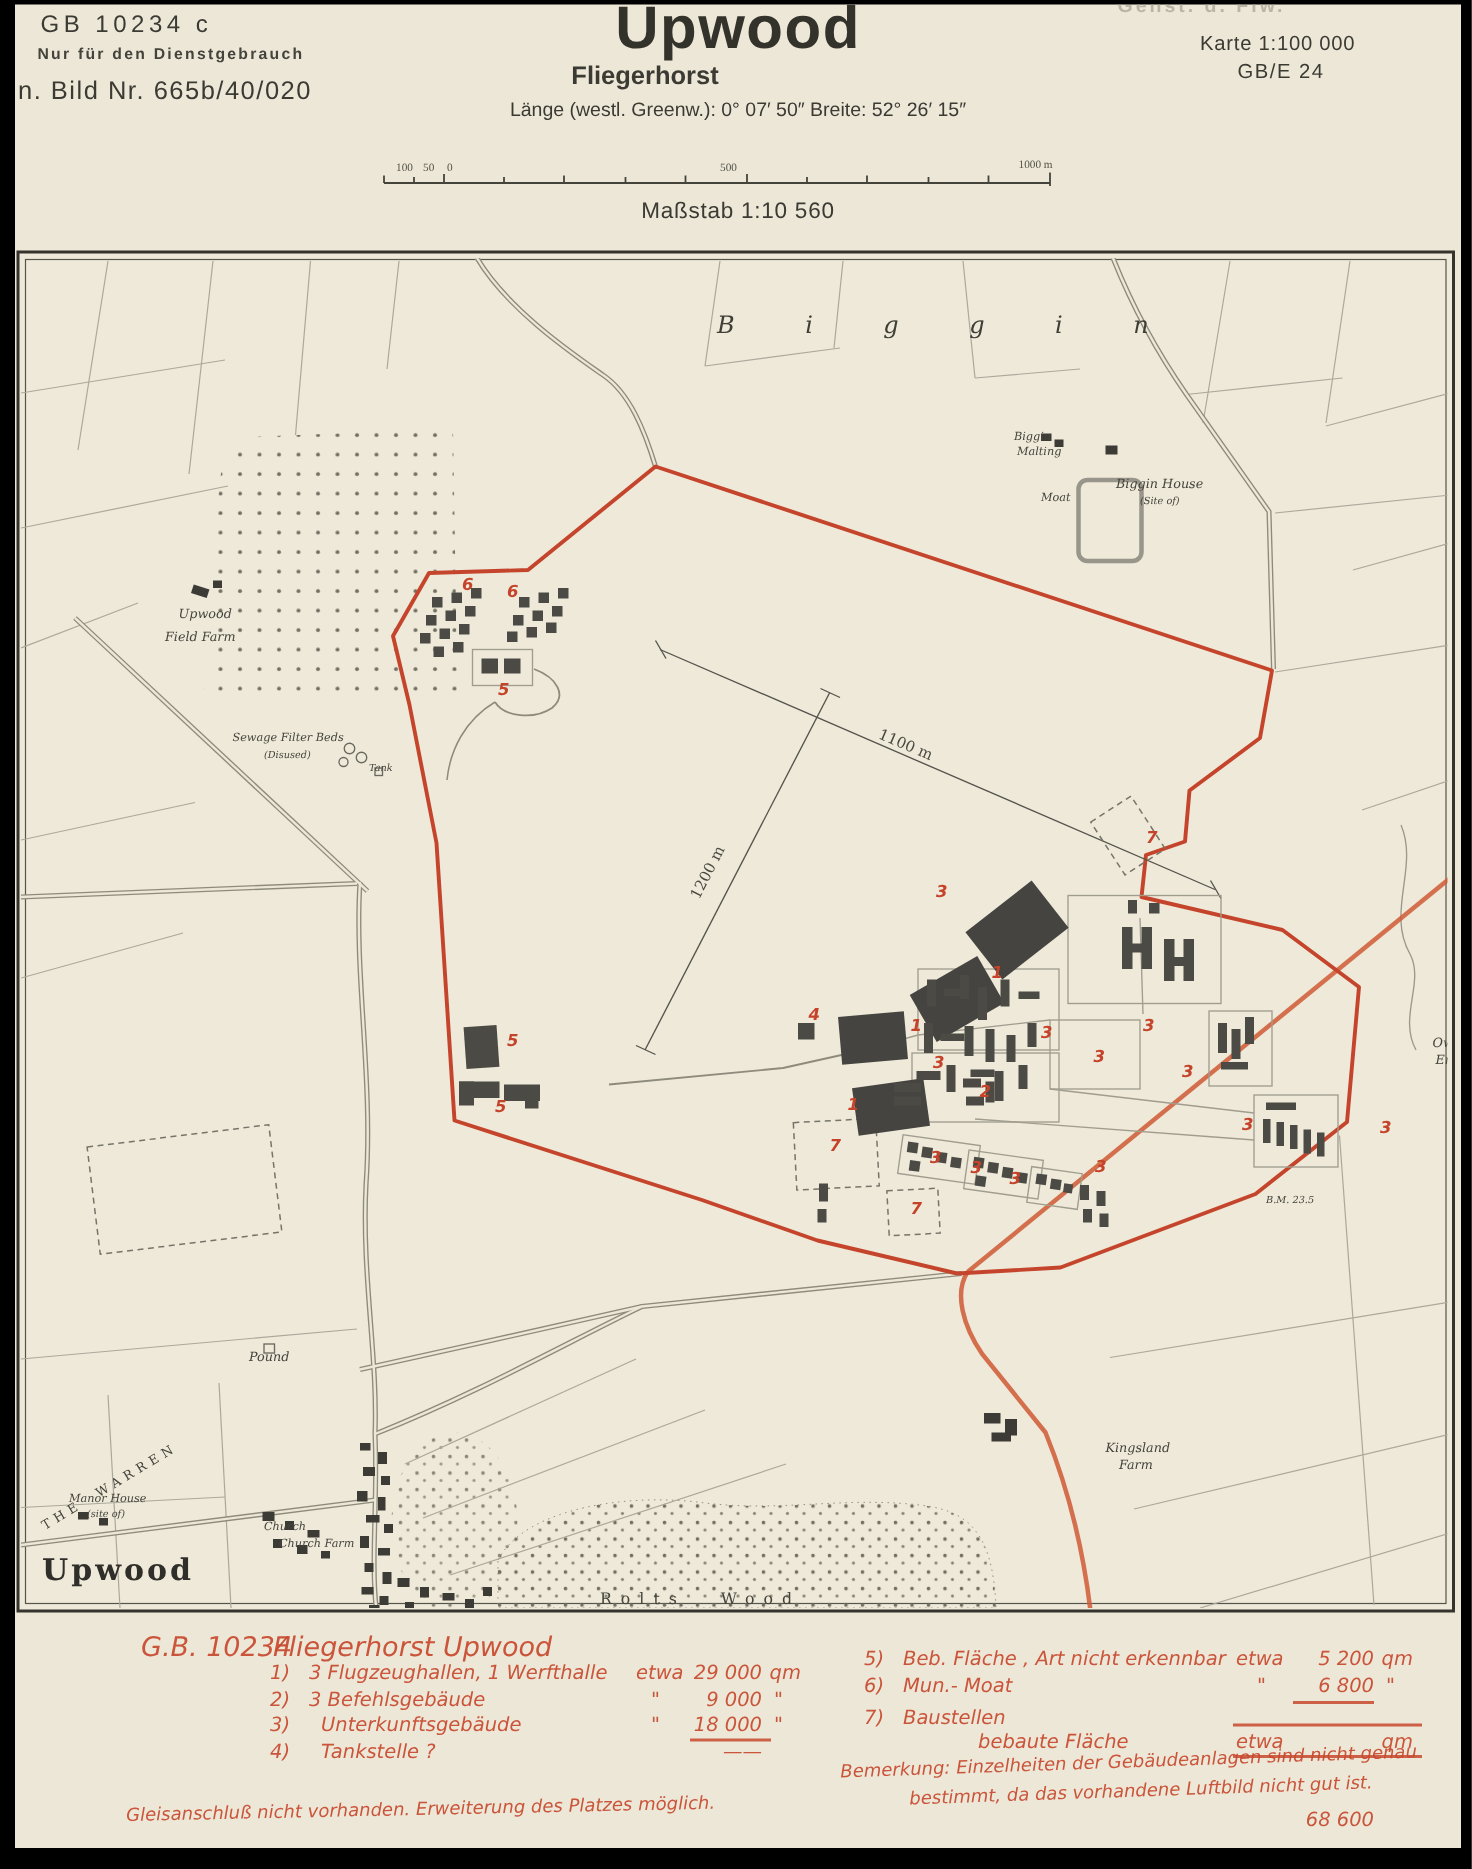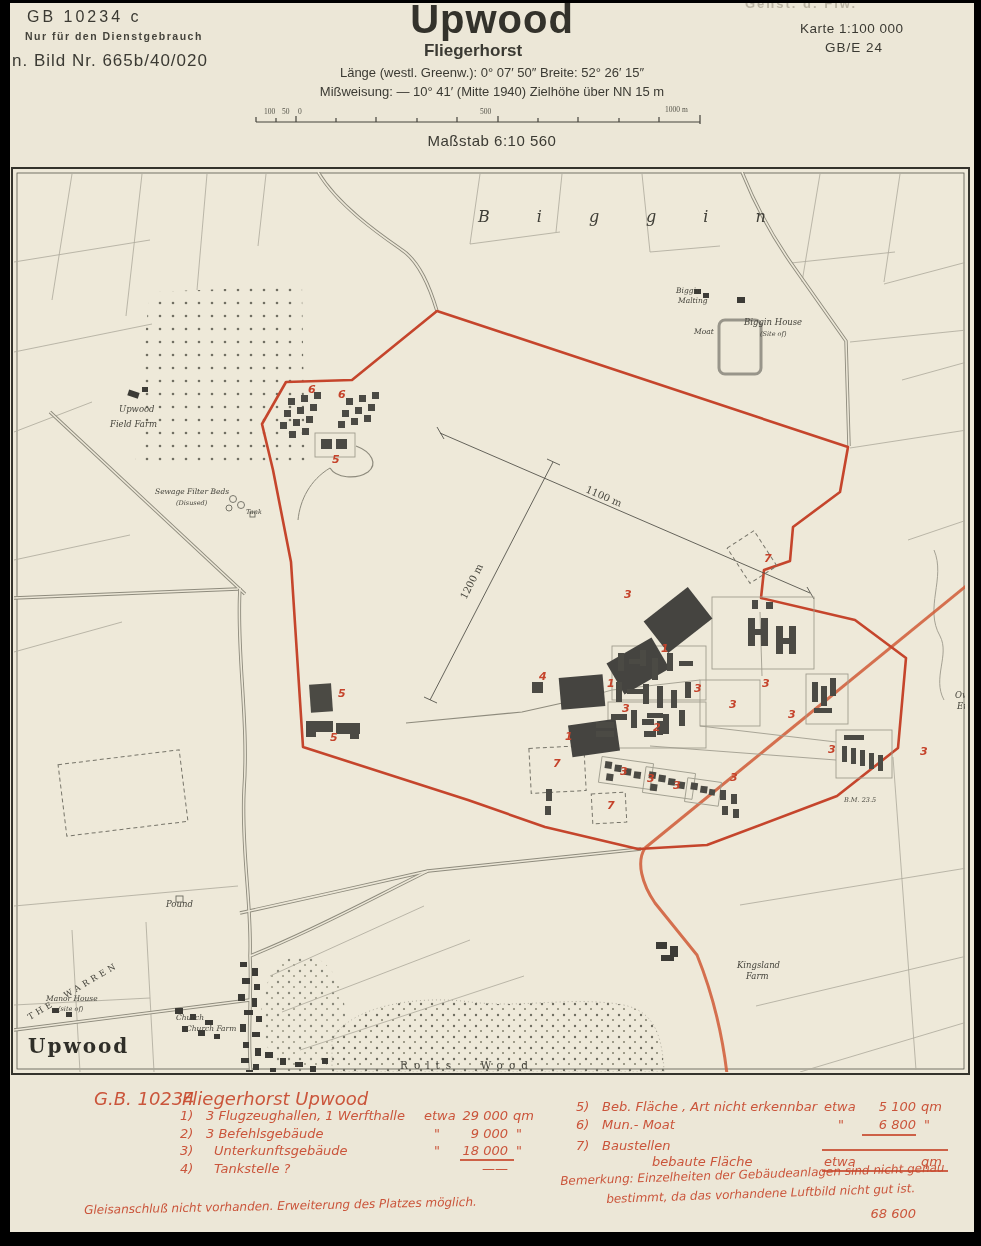--- a/index.html
+++ b/index.html
@@ -4,21 +4,21 @@
 <style>
   html,body{margin:0;padding:0;background:#000;width:981px;height:1246px;overflow:hidden;}
   #paper{position:absolute;left:10px;top:3px;width:964px;height:1229px;background:#ece7d7;overflow:hidden;}
   .abs{position:absolute;}
   
   .hdr{color:#3b3a33;font-family:"Liberation Sans",sans-serif;white-space:nowrap;}
   #h-ref1{left:17px;top:5px;font-size:16px;letter-spacing:3px;}
   #h-ref2{left:15px;top:27px;font-size:10.5px;font-weight:bold;letter-spacing:1.5px;color:#45443c;}
   #h-ref3{left:2px;top:48px;font-size:17px;letter-spacing:1px;}
   #h-title{left:0;top:-6px;width:964px;text-align:center;font-size:40px;font-weight:bold;letter-spacing:1px;color:#33322b;}
-  #h-sub{left:0;top:38px;width:840px;text-align:center;font-size:17px;font-weight:bold;color:#3b3a33;margin-left:43px;}
+  #h-sub{left:0;top:38px;width:840px;text-align:center;font-size:17px;font-weight:bold;color:#3b3a33;}
   #h-line1{left:0;top:62px;width:964px;text-align:center;font-size:13px;}
   #h-line2{left:0;top:81px;width:964px;text-align:center;font-size:13px;}
   #h-masstab{left:0;top:129px;width:964px;text-align:center;font-size:15px;letter-spacing:.5px;}
   #h-faded{left:735px;top:-7px;font-size:13px;font-weight:bold;letter-spacing:2px;color:#aaa493;opacity:.75;}
   #h-karte{left:790px;top:18px;font-size:13.5px;letter-spacing:.5px;}
   #h-gbe{left:815px;top:37px;font-size:13.5px;letter-spacing:1px;}
   .sb-lab{position:absolute;font-family:Liberation Serif, serif;font-size:7.5px;color:#55544a;}
   
   .lg{position:absolute;color:#c8492e;font-family:"DejaVu Sans",sans-serif;font-style:italic;font-size:13px;white-space:nowrap;opacity:.92;}
   .lg.big{font-size:18px;}
@@ -41,31 +41,30 @@
 <body>
 
 <div id="paper">
 
   <div class="abs hdr" id="h-ref1">GB 10234 c</div>
   <div class="abs hdr" id="h-ref2">Nur für den Dienstgebrauch</div>
   <div class="abs hdr" id="h-ref3">n. Bild Nr. 665b/40/020</div>
   <div class="abs hdr" id="h-title">Upwood</div>
   <div class="abs hdr" id="h-sub">Fliegerhorst</div>
   <div class="abs hdr" id="h-line1">Länge (westl. Greenw.): 0° 07′ 50″   Breite: 52° 26′ 15″</div>
-  <div class="abs hdr" id="h-line2">Mißweisung: — 10° 41′  (Mitte 1940)  Zielhöhe über NN 15 m</div>
-  <div class="abs hdr" id="h-masstab">Maßstab 6:10 560</div>
+  <div class="abs hdr" id="h-masstab">Maßstab 1:10 560</div>
   <div class="abs hdr" id="h-faded">Genst. d. Flw.</div>
   <div class="abs hdr" id="h-karte">Karte 1:100 000</div>
   <div class="abs hdr" id="h-gbe">GB/E 24</div>
 
   <span class="sb-lab" style="left:254px;top:104px">100</span>
   <span class="sb-lab" style="left:272px;top:104px">50</span>
   <span class="sb-lab" style="left:288px;top:104px">0</span>
   <span class="sb-lab" style="left:470px;top:104px">500</span>
-  <span class="sb-lab" style="left:655px;top:102px">1000 m</span>
+  <span class="sb-lab" style="left:669px;top:102px">1000 m</span>
 
   <svg id="map-svg" class="abs" style="left:0;top:0" width="964" height="1229" viewBox="10 3 964 1229" xmlns="http://www.w3.org/2000/svg">
     <defs>
       <pattern id="woodpat" width="11" height="11" patternUnits="userSpaceOnUse">
         <circle cx="3" cy="3" r="1.2" fill="#6e6d60"></circle>
         <circle cx="8" cy="8" r="1" fill="#83816f"></circle>
       </pattern>
       <pattern id="orchpat" width="13" height="13" patternUnits="userSpaceOnUse">
         <circle cx="4" cy="4" r="1.3" fill="#5b5a4e"></circle>
       </pattern>
@@ -446,21 +445,21 @@
     <span class="lg" style="left:506px;top:1140px">"</span>
     <div class="rule" style="left:450px;top:1156px;width:54px"></div>
 
     <span class="lg" style="left:170px;top:1158px">4)</span>
     <span class="lg" style="left:204px;top:1158px">Tankstelle ?</span>
     <span class="lg va" style="left:436px;top:1158px;width:62px">——</span>
 
     <span class="lg" style="left:566px;top:1096px">5)</span>
     <span class="lg" style="left:592px;top:1096px">Beb. Fläche , Art nicht erkennbar</span>
     <span class="lg" style="left:814px;top:1096px">etwa</span>
-    <span class="lg va" style="left:848px;top:1096px;width:58px">5 100</span>
+    <span class="lg va" style="left:848px;top:1096px;width:58px">5 200</span>
     <span class="lg" style="left:911px;top:1096px">qm</span>
 
     <span class="lg" style="left:566px;top:1114px">6)</span>
     <span class="lg" style="left:592px;top:1114px">Mun.- Moat</span>
     <span class="lg" style="left:828px;top:1114px">"</span>
     <span class="lg va" style="left:848px;top:1114px;width:58px">6 800</span>
     <span class="lg" style="left:914px;top:1114px">"</span>
     <div class="rule" style="left:852px;top:1131px;width:54px"></div>
 
     <span class="lg" style="left:566px;top:1135px">7)</span>

